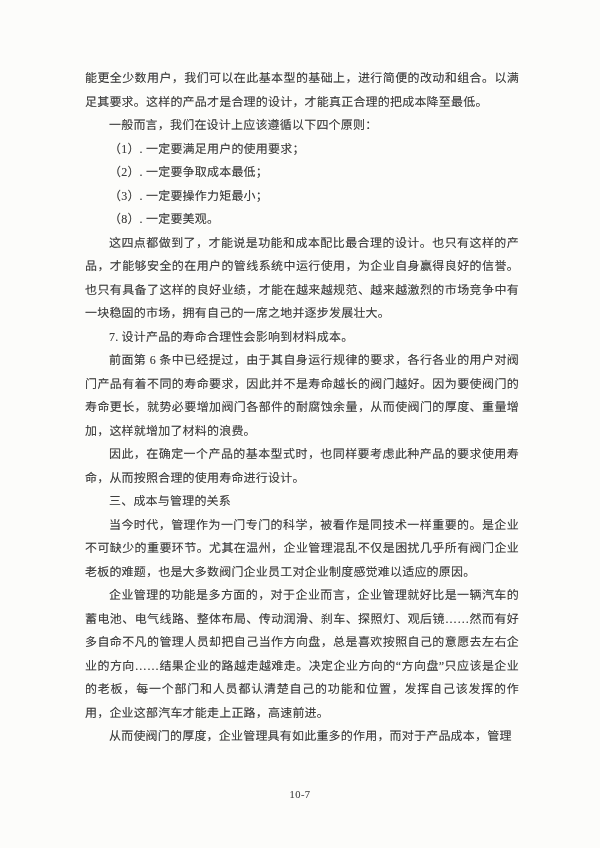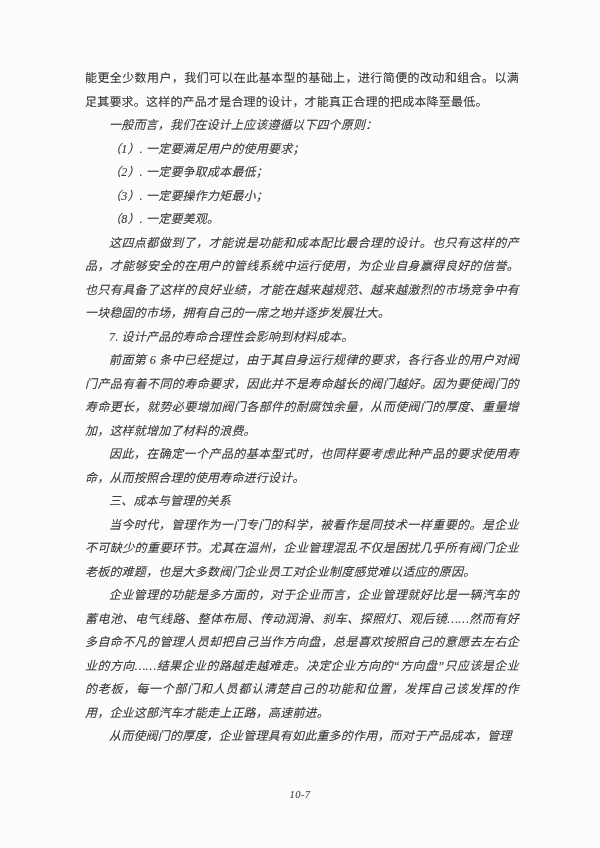--- a/index.html
+++ b/index.html
@@ -32,35 +32,33 @@
     font-size: 12px;
     line-height: 23.5px;
     color: #3e3e3e;
     text-align: justify;
     text-justify: inter-ideograph;
     letter-spacing: 0.2px;
     text-shadow: 0 0 0.5px rgba(62, 62, 62, 0.45);
   }
   .para.indent {
     text-indent: 2em;
-    font-style: italic;
   }
   .footer {
     position: absolute;
     left: 0;
     top: 784px;
     width: 100%;
     text-align: center;
   }
   .footer span {
     font-size: 10.5px;
     color: #4a4a4a;
     letter-spacing: 0.5px;
     text-shadow: 0 0 0.5px rgba(70, 70, 70, 0.4);
-    font-style: italic;
   }
 </style>
 </head>
 <body>
 
 <div class="page">
   <main class="content">
     <p class="para">能更全少数用户，我们可以在此基本型的基础上，进行简便的改动和组合。以满足其要求。这样的产品才是合理的设计，才能真正合理的把成本降至最低。</p>
     <p class="para indent">一般而言，我们在设计上应该遵循以下四个原则：</p>
     <p class="para indent">（1）. 一定要满足用户的使用要求；</p>

